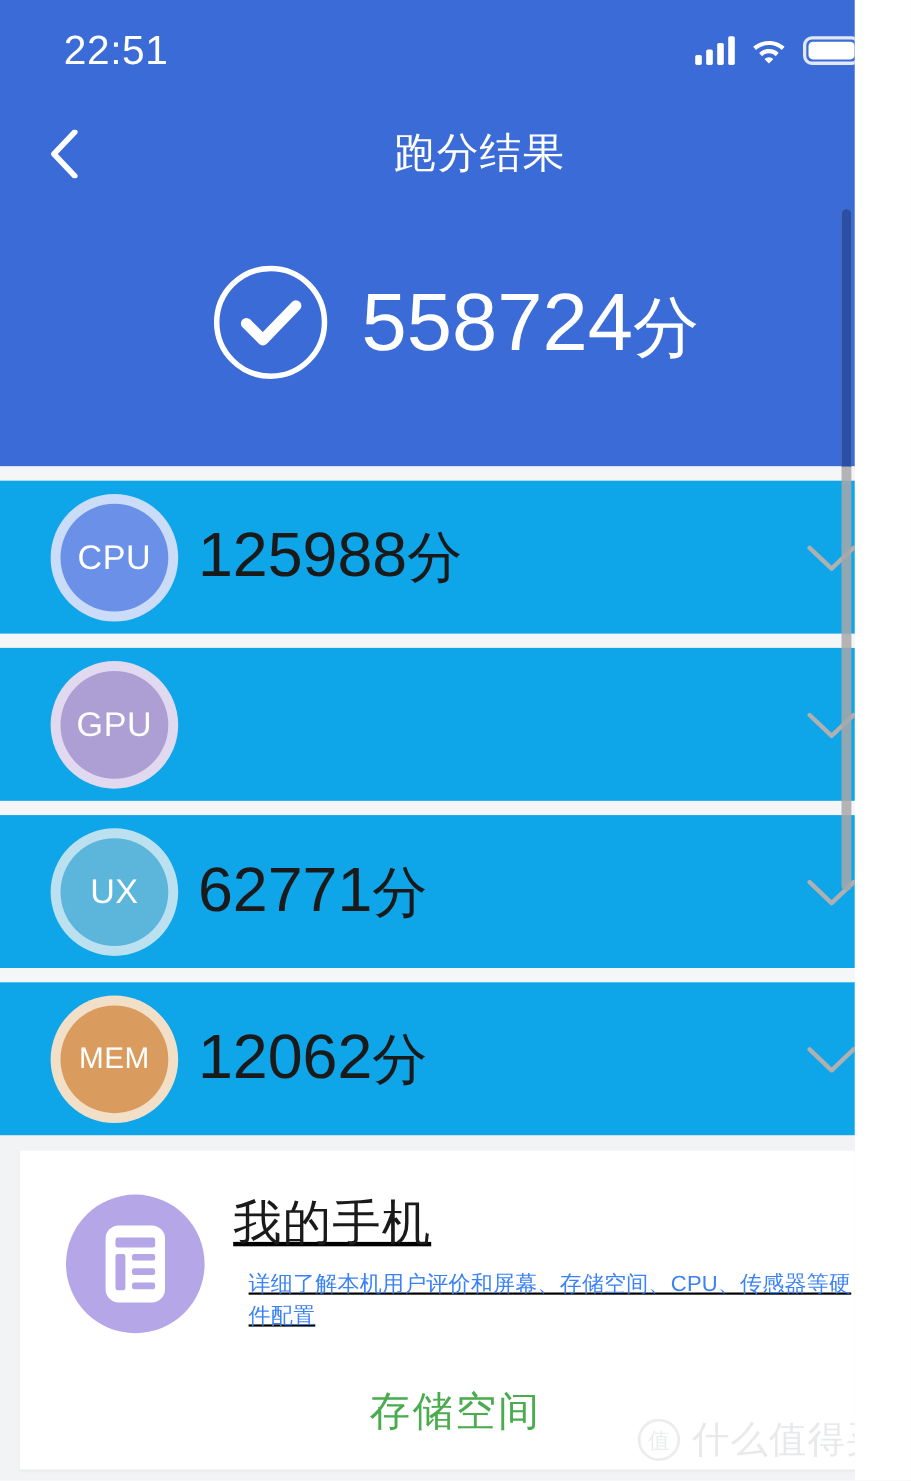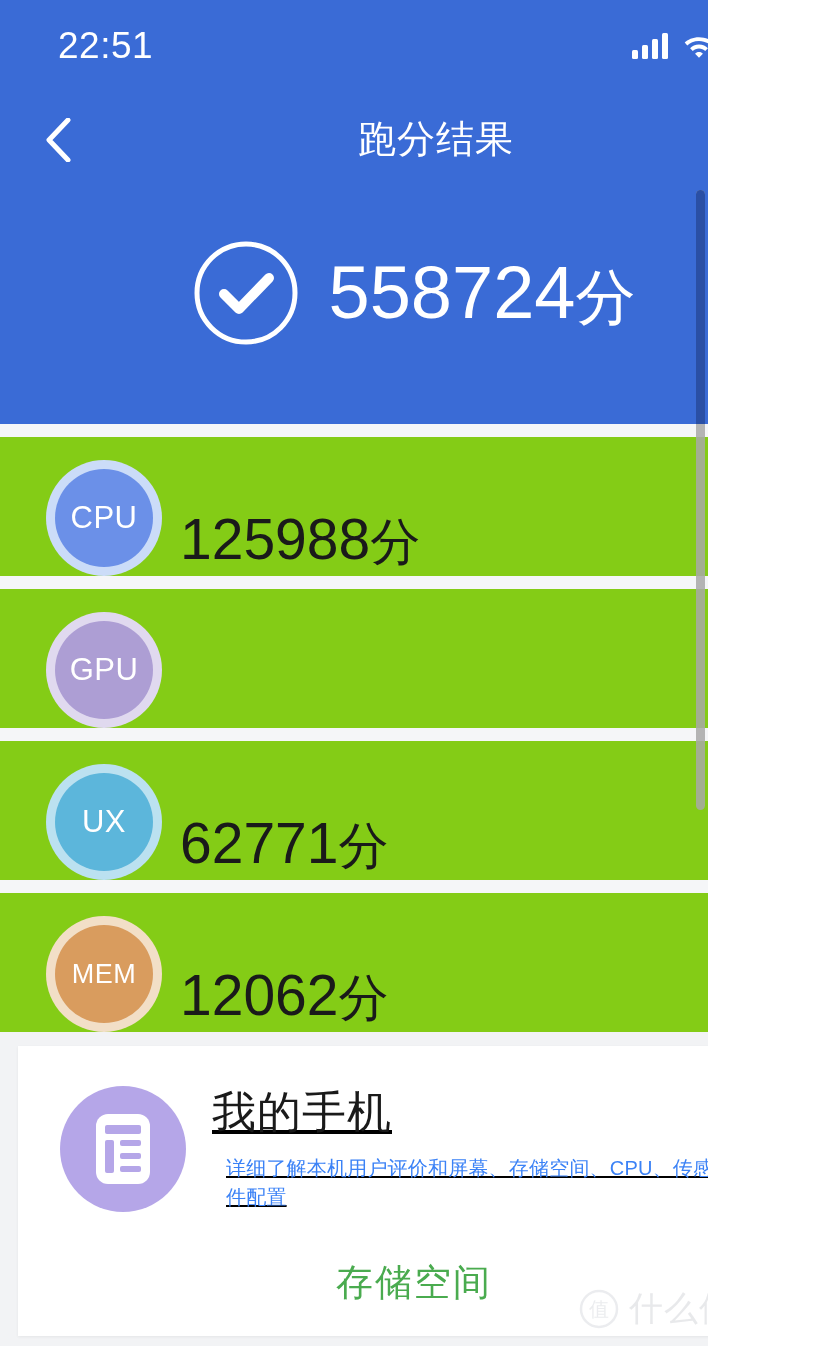--- a/index.html
+++ b/index.html
@@ -10,21 +10,21 @@
     width: 828px;
     height: 1346px;
     overflow: hidden;
     background: #ffffff;
     font-family: "Liberation Sans", "DejaVu Sans", sans-serif;
     -webkit-font-smoothing: antialiased;
   }
 
   #app {
     position: relative;
-    width: 708px;
+    width: 777px;
     height: 1346px;
     background: #f2f3f5;
     overflow: hidden;
   }
 
   
   .hero {
     position: absolute;
     top: 0; left: 0;
     width: 828px;
@@ -152,23 +152,23 @@
     top: 424px; left: 0;
     width: 828px;
   }
   .gap {
     height: 13px;
     background: #f5f6f8;
     width: 100%;
   }
   .score-row {
     height: 139px;
-    background: #84cc16;
-    display: flex;
-    align-items: flex-end;
+    background: #0ea5e9;
+    display: flex;
+    align-items: center;
     position: relative;
     cursor: pointer;
   }
   .badge-wrap {
     position: relative;
     width: 116px; height: 116px;
     margin-left: 46px;
     flex: 0 0 auto;
     display: flex;
     align-items: center;

